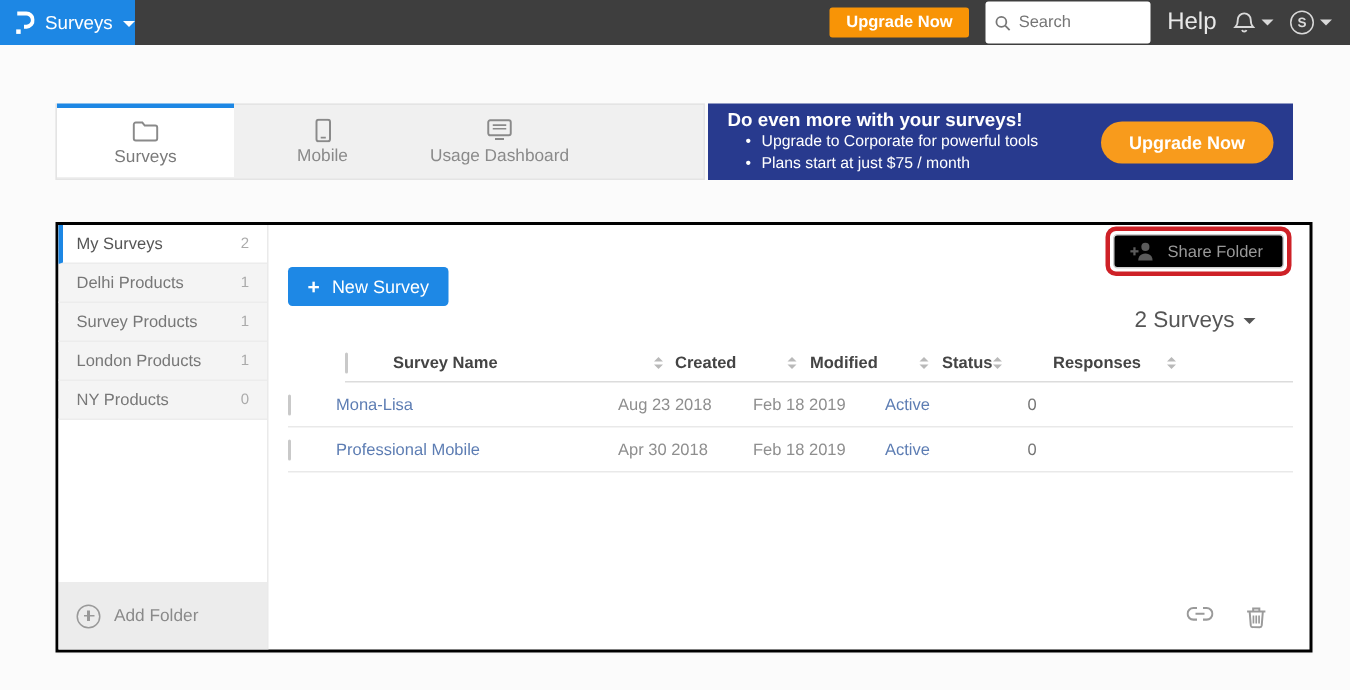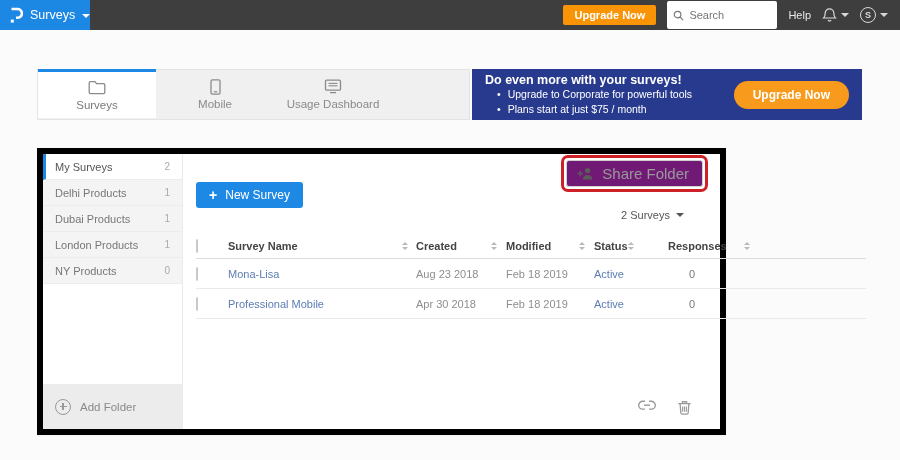--- a/index.html
+++ b/index.html
@@ -36,21 +36,21 @@
     font-family:"Liberation Sans", sans-serif;
   }
   .search-box {
     background:#fff; border-radius:2px; width:110px; height:28px;
     display:flex; align-items:center; padding:0 6px; gap:5px;
   }
   .search-box input {
     border:none; outline:none; font-size:11px; width:80px; color:#333;
     font-family:"Liberation Sans", sans-serif;
   }
-  .help-link { color:#e8e8e8; font-size:11px; cursor:pointer; }
+  .help-link { color:#e8e8e8; font-size:16px; cursor:pointer; }
   .bell-wrap, .avatar-wrap { display:flex; align-items:center; gap:4px; color:#d9d9d9; cursor:pointer; }
   .avatar-circle {
     width:16px; height:16px; border:1.5px solid #d9d9d9; border-radius:50%;
     display:flex; align-items:center; justify-content:center;
     color:#d9d9d9; font-size:9px; font-weight:bold;
   }
 
   
   .tabstrip {
     position:absolute; left:37px; top:69px; width:433px; height:51px;
@@ -77,22 +77,22 @@
   .banner-bullet { font-size:10.5px; padding-left:12px; line-height:1.4; display:flex; gap:7px; }
   .banner-bullet::before { content:"•"; }
   .banner-cta {
     background:#f89b1c; color:#fff; border:none; cursor:pointer;
     font-weight:bold; font-size:12px; padding:7px 19px; border-radius:15px;
     font-family:"Liberation Sans", sans-serif;
   }
 
   
   .panel {
-    position:absolute; left:37px; top:148px; width:689px; height:287px;
-    background:#fff; border:6px solid #000000;
+    position:absolute; left:37px; top:148px; width:838px; height:287px;
+    background:#fff; border:2px solid #000000;
     box-shadow:0 1px 2px rgba(0,0,0,0.04);
   }
   .sidebar {
     position:absolute; left:0; top:0; width:140px; height:100%;
     border-right:1px solid #eaeaea; display:flex; flex-direction:column;
   }
   .folder-item {
     height:26px; flex:0 0 26px; display:flex; align-items:center;
     justify-content:space-between; padding:0 12px; font-size:11px;
     color:#777; background:#f4f4f4; border-bottom:1px solid #ececec;
@@ -116,43 +116,43 @@
   .add-circle::before { left:3.5px; top:6px; width:7px; height:1.4px; }
   .add-circle::after { left:6.3px; top:3.2px; width:1.4px; height:7px; }
 
   
   .content { position:absolute; left:140px; top:0; right:0; bottom:0; }
   .share-annotation {
     position:absolute; top:1px; right:12px;
     border:3px solid #ce2127; border-radius:7px; padding:2px;
   }
   .share-btn {
-    background:#701a75; border:1px solid #cfcfcf; border-radius:3px;
-    color:#999; font-size:15px; padding:4px 13px 4px 10px;
+    background:#000000; border:1px solid #cfcfcf; border-radius:3px;
+    color:#999; font-size:11px; padding:4px 13px 4px 10px;
     display:flex; align-items:center; gap:8px; cursor:pointer;
     font-family:"Liberation Sans", sans-serif;
   }
   .new-survey-btn {
     position:absolute; left:13px; top:28px; width:107px; height:26px;
     background:#1e88e5; color:#fff; border:none; border-radius:3px;
     font-size:12px; display:flex; align-items:center; justify-content:center;
     gap:8px; cursor:pointer; font-family:"Liberation Sans", sans-serif;
   }
   .new-survey-plus { font-size:14px; font-weight:bold; line-height:1; }
   .count-dropdown {
-    position:absolute; top:55px; right:36px; font-size:11px; color:#555;
+    position:absolute; top:55px; right:36px; font-size:15px; color:#555;
     display:flex; align-items:center; gap:6px; cursor:pointer;
   }
   .count-dropdown .caret-down { color:#555; }
 
   
   .table { position:absolute; left:13px; top:80px; width:670px; }
   .thead {
     display:flex; align-items:center; height:25px;
-    border-bottom:1px solid #dcdcdc; font-size:11px; font-weight:bold; color:#444;
+    border-bottom:1px solid #dcdcdc; font-size:11px; font-weight:bold; color:#444;margin-left:38px;
   }
   .trow {
     display:flex; align-items:center; height:30px;
     border-bottom:1px solid #e9e9e9; font-size:11px;
   }
   .col-check { width:32px; }
   .col-name { width:188px; display:flex; align-items:center; justify-content:space-between; padding-right:8px; }
   .col-created { width:90px; display:flex; align-items:center; justify-content:space-between; padding-right:9px; }
   .col-modified { width:88px; display:flex; align-items:center; justify-content:space-between; padding-right:9px; }
   .col-status { width:74px; display:flex; align-items:center; justify-content:space-between; padding-right:46px; }
@@ -267,21 +267,21 @@
   <div class="sidebar">
     <div class="folder-item active">
       <span>My Surveys</span>
       <span class="folder-count">2</span>
     </div>
     <div class="folder-item">
       <span>Delhi Products</span>
       <span class="folder-count">1</span>
     </div>
     <div class="folder-item">
-      <span>Dubai Products</span>
+      <span>Survey Products</span>
       <span class="folder-count">1</span>
     </div>
     <div class="folder-item">
       <span>London Products</span>
       <span class="folder-count">1</span>
     </div>
     <div class="folder-item">
       <span>NY Products</span>
       <span class="folder-count">0</span>
     </div>

